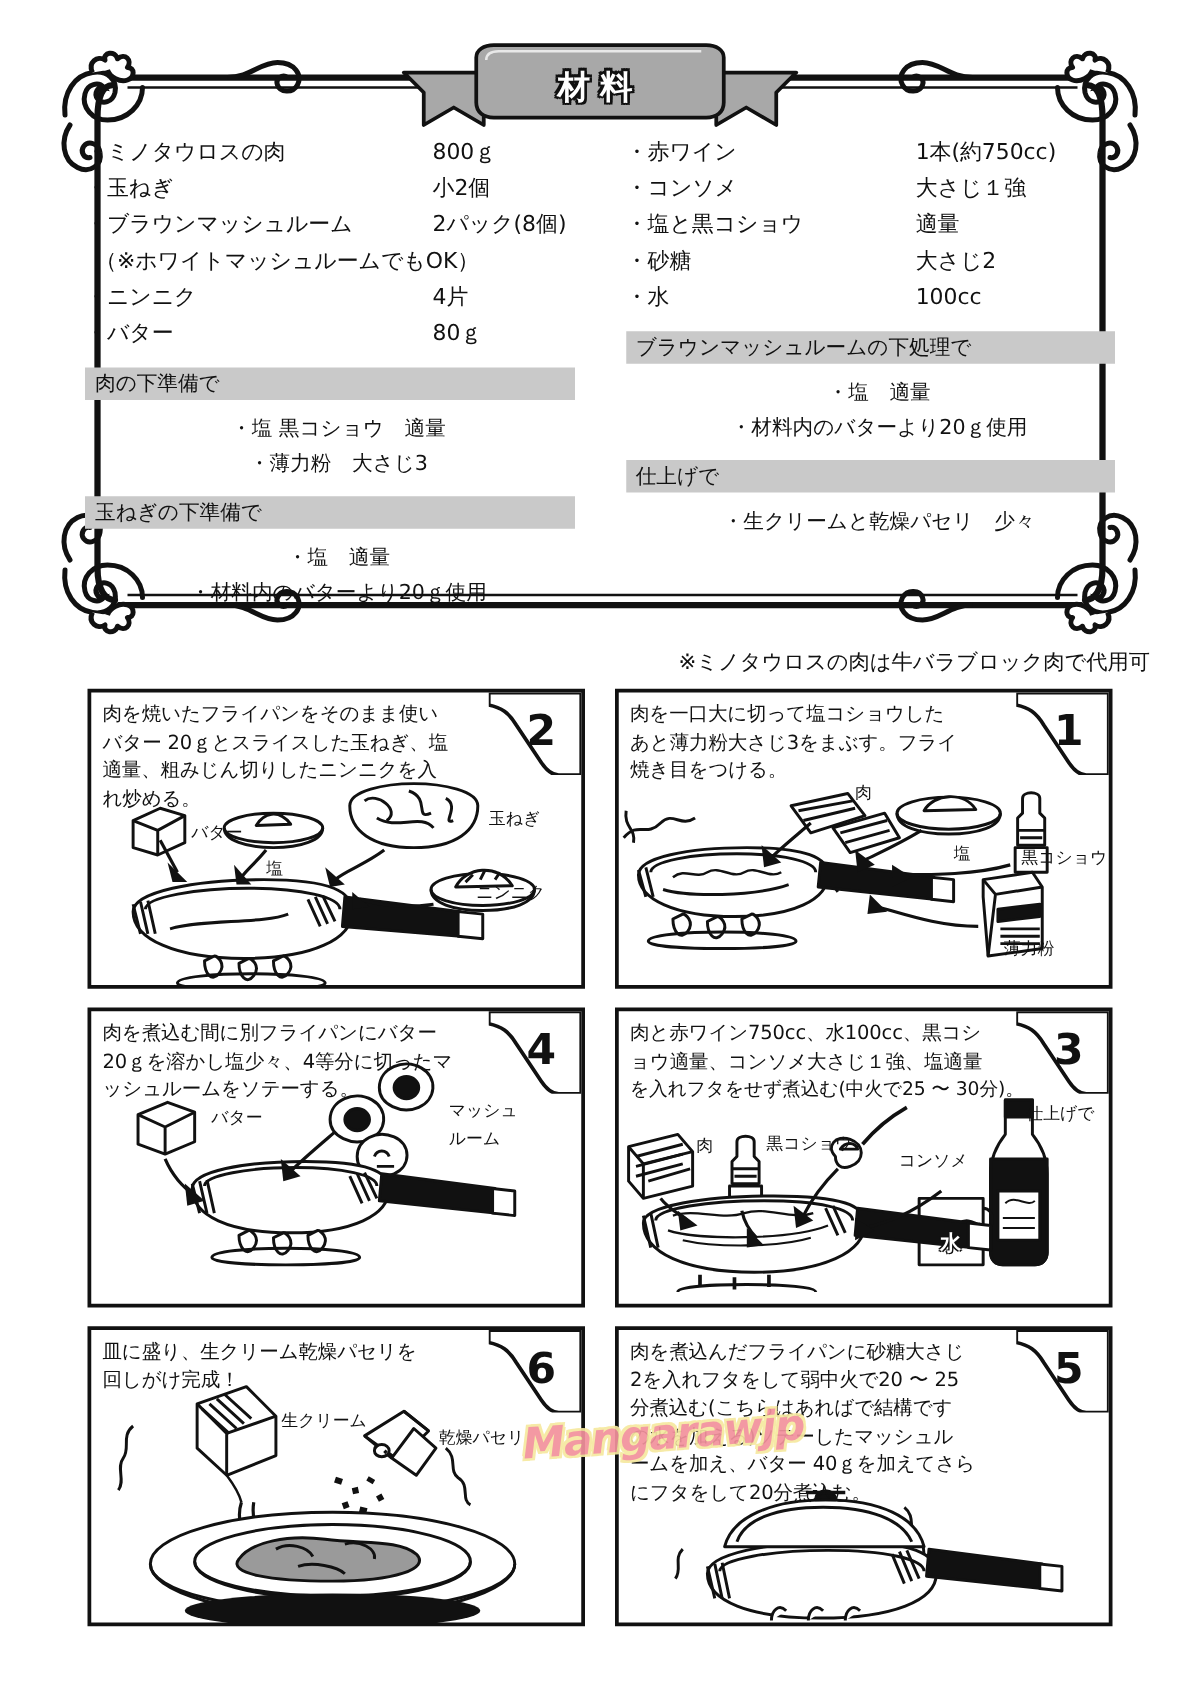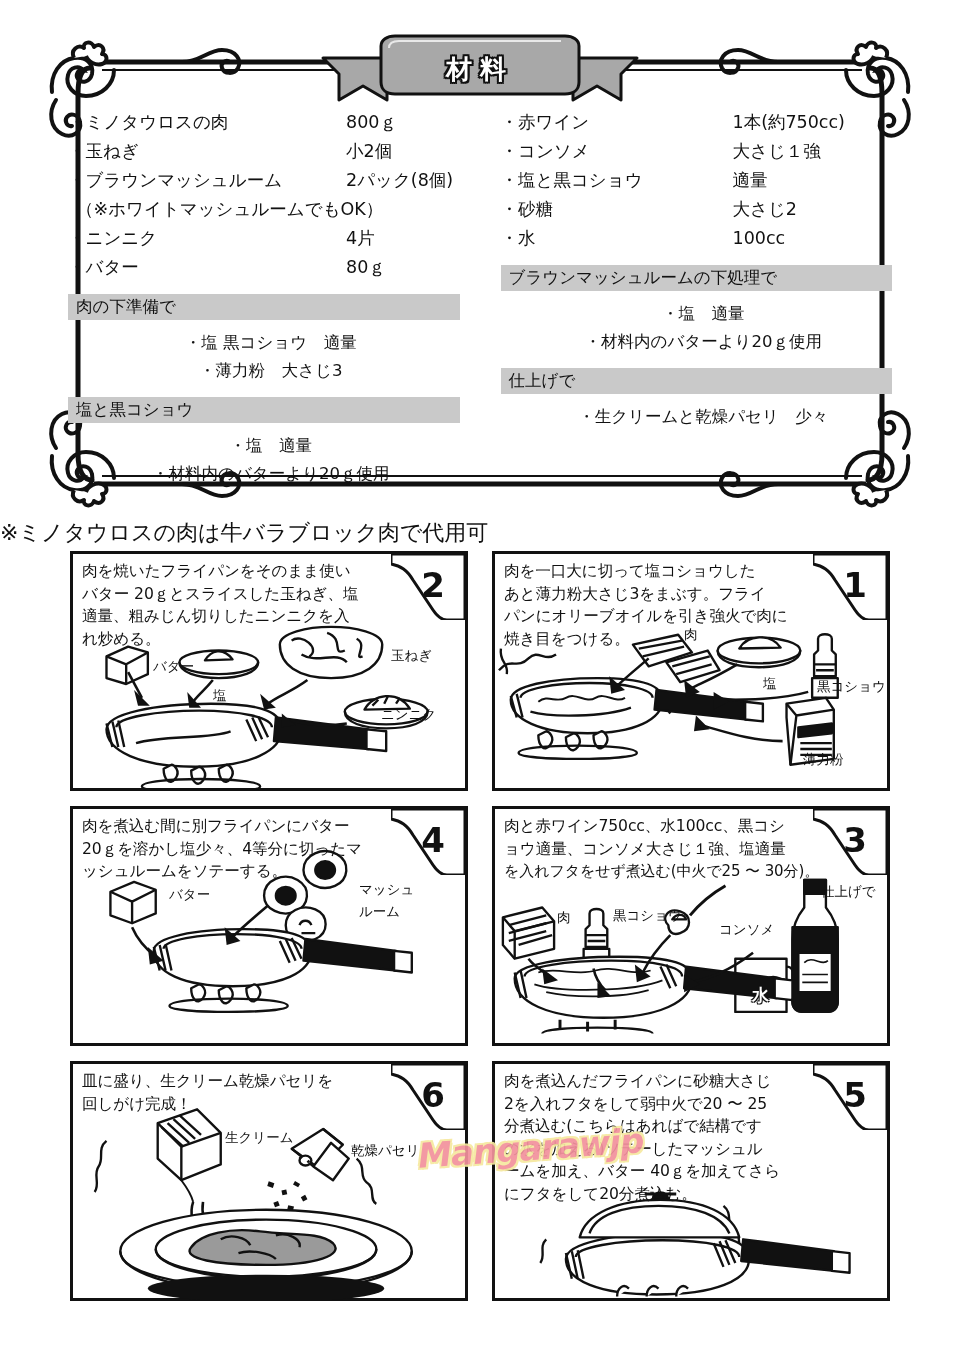--- a/index.html
+++ b/index.html
@@ -46,21 +46,21 @@
     font-size:16.5px;line-height:26px;height:26px;
     padding:0 8px;margin-top:12px;margin-bottom:9px;
     box-sizing:border-box;white-space:nowrap;
   }
   .sub-row{font-size:16.5px;line-height:28px;white-space:nowrap;text-align:center;}
   .sub-row.indent{padding-left:14px;}
 
   
   .note-line{
     position:absolute;left:0;right:40px;top:518px;
-    text-align:left;font-size:22px;white-space:nowrap;
+    text-align:right;font-size:17px;white-space:nowrap;
   }
 
   
   .panels{position:absolute;left:70px;top:551px;width:820px;}
   .prow{display:flex;justify-content:space-between;margin-bottom:15px;}
   .panel{
     width:398px;height:240px;
     border:3px solid #111;
     background:#fff;
     position:relative;
@@ -188,21 +188,21 @@
           </div>
           <div class="row">
             <span class="nm">・バター</span>
             <span class="amt" style="left:278px">80ｇ</span>
           </div>
 
           <div class="sec-head">肉の下準備で</div>
           <div class="sub-row indent">・塩 黒コショウ　適量</div>
           <div class="sub-row indent">・薄力粉　大さじ3</div>
 
-          <div class="sec-head">塩と黒コショウ</div>
+          <div class="sec-head">玉ねぎの下準備で</div>
           <div class="sub-row indent">・塩　適量</div>
           <div class="sub-row indent">・材料内のバターより20ｇ使用</div>
         </div>
 
         <div class="col right">
           <div class="row">
             <span class="nm">・赤ワイン</span>
             <span class="amt" style="left:232px">1本(約750cc)</span>
           </div>
           <div class="row">
@@ -306,21 +306,20 @@
       <div class="panel">
         <div class="pnum">
           <svg viewBox="0 0 74 66" width="74" height="66">
             <path d="M0,0 H74 V66 H56 C50,66 46,62 42,56 L22,26 C16,16 10,12 0,10 Z" fill="#fff" stroke="#111" stroke-width="3"></path>
           </svg>
           <div class="g">1</div>
         </div>
         <div class="ptext">
           <span class="l">肉を一口大に切って塩コショウした</span>
           <span class="l">あと薄力粉大さじ3をまぶす。フライ</span>
-          <span class="l">パンにオリーブオイルを引き強火で肉に</span>
           <span class="l">焼き目をつける。</span>
         </div>
         <svg class="art" viewBox="0 0 398 240">
           <g fill="none" stroke="#111" stroke-width="2.4" stroke-linejoin="round">
 
             <path d="M4,118 C16,104 22,118 34,106 C44,96 50,110 62,102"></path>
             <path d="M6,96 C4,110 14,110 12,122"></path>
 
             <path d="M140,92 L186,82 L200,100 L156,114 Z" fill="#fff"></path>
             <path d="M146,96 L190,88 M150,104 L192,94"></path>

